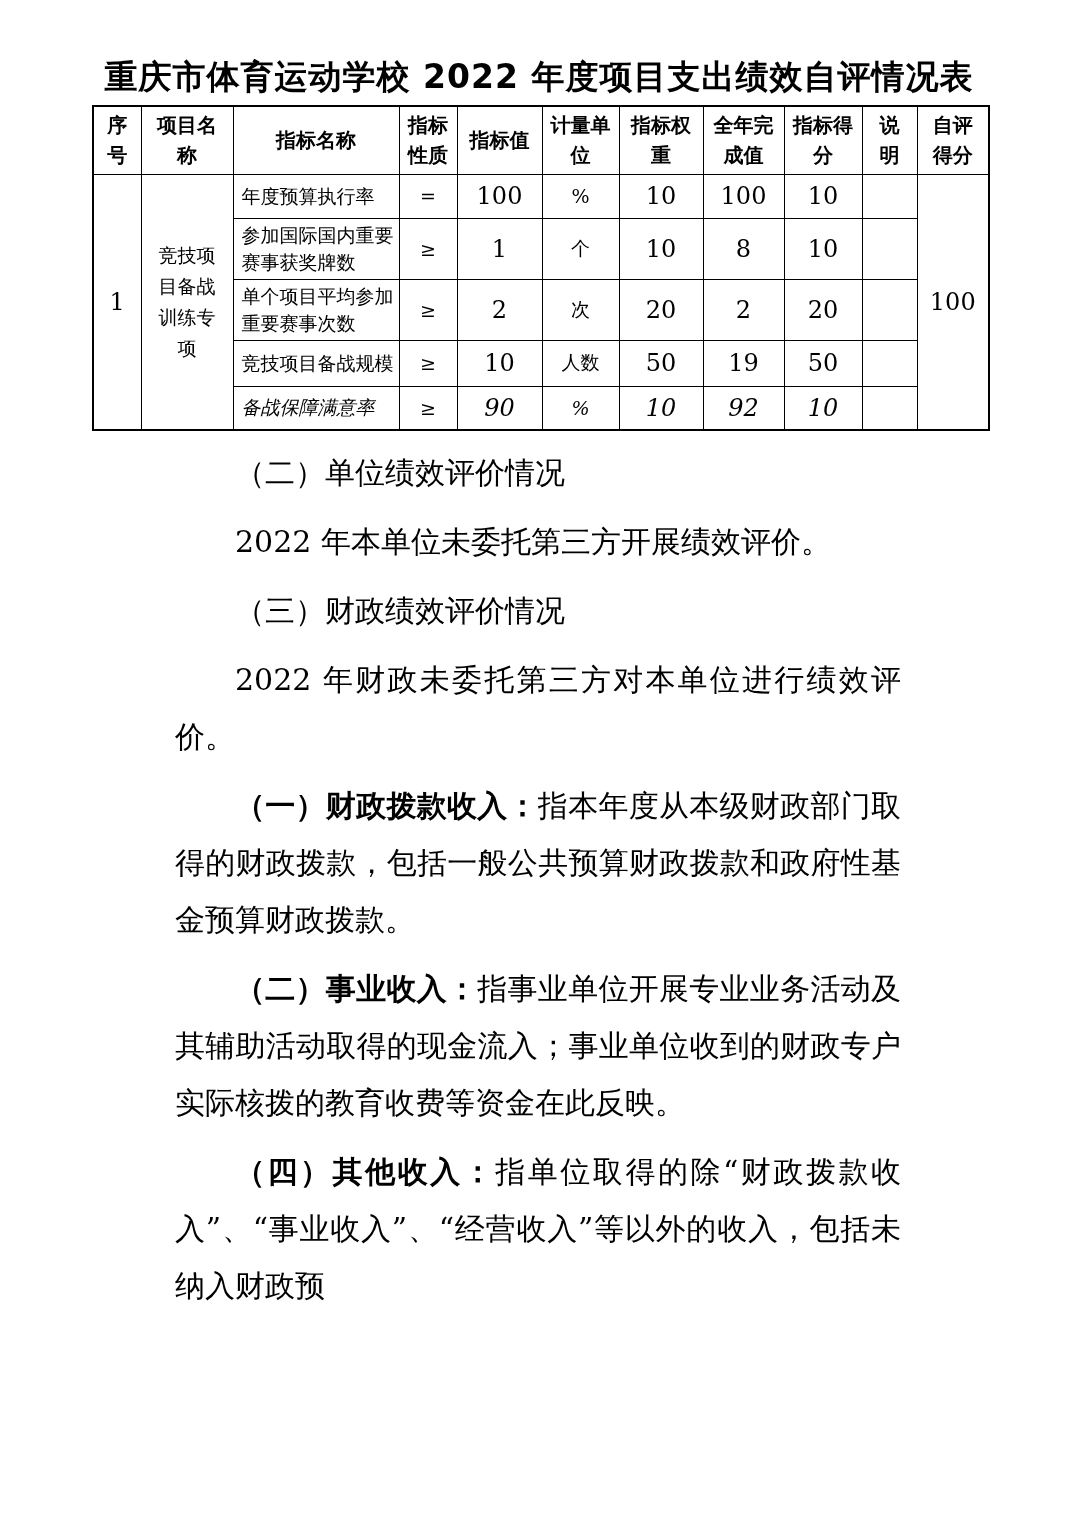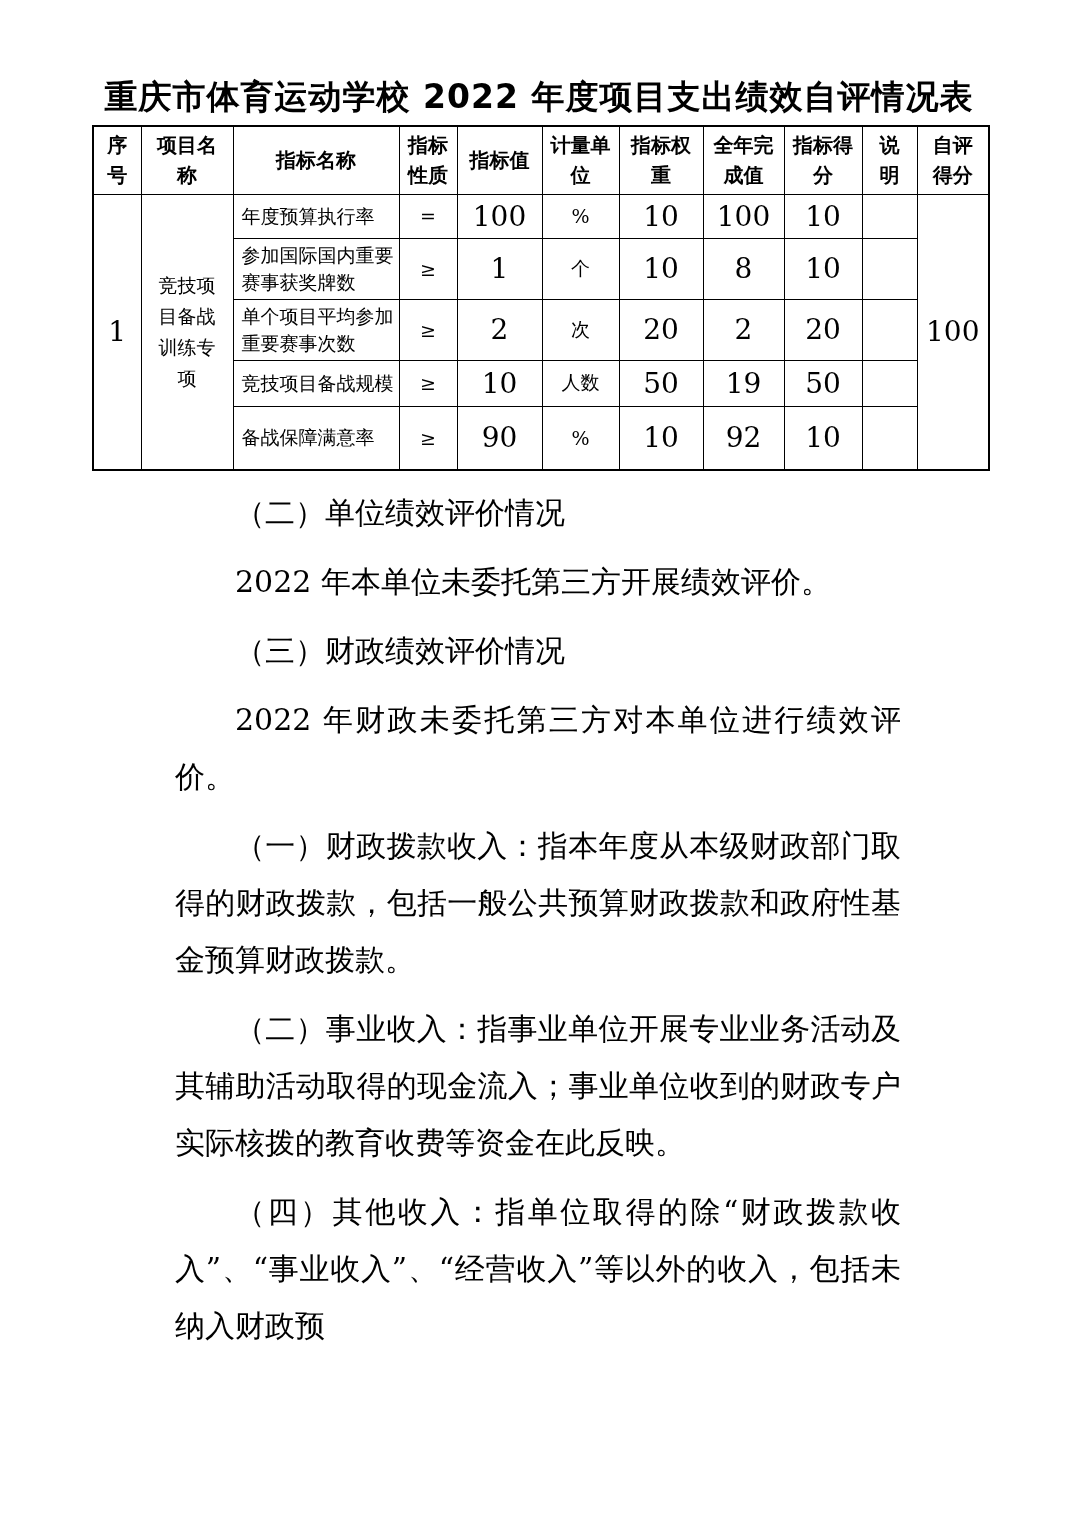--- a/index.html
+++ b/index.html
@@ -7,21 +7,21 @@
     position: relative;
     width: 1074px;
     height: 1520px;
     background: #ffffff;
     color: #000000;
     font-family: "DejaVu Serif", serif;
     overflow: hidden;
   }
   .doc-title {
     margin: 0;
-    padding-top: 76px;
+    padding-top: 56px;
     margin-left: 90px;
     width: 898px;
     text-align: center;
     font-size: 33px;
     line-height: 42px;
     font-weight: bold;
     font-family: "DejaVu Sans", sans-serif;
     letter-spacing: 1px;
     white-space: nowrap;
   }
@@ -45,46 +45,46 @@
     font-size: 20px;
     line-height: 30px;
     white-space: pre-line;
   }
   .perf-table thead tr { height: 68px; }
   .perf-table tbody { font-size: 19px; }
   .perf-table tbody tr:nth-child(1) { height: 44px; }
   .perf-table tbody tr:nth-child(2) { height: 58px; }
   .perf-table tbody tr:nth-child(3) { height: 58px; padding-left: 36px; }
   .perf-table tbody tr:nth-child(4) { height: 46px; }
-  .perf-table tbody tr:nth-child(5) { height: 64px; }
+  .perf-table tbody tr:nth-child(5) { height: 44px; font-style: italic; }
   td.cell-indicator {
     text-align: left;
     padding: 3px 3px 3px 8px;
     line-height: 27px;
     word-break: break-all;
   }
   td.cell-project {
     padding: 15px 13px;
     line-height: 31px;
     word-break: break-all;
   }
-  td.cell-num { font-size: 28px; }
+  td.cell-num { font-size: 24px; }
   .text-block {
     margin: 13px 0 0 163px;
     width: 750px;
     font-size: 30px;
     line-height: 57px;
     text-align: justify;
   }
   .text-block p { margin: 12px; text-indent: 2em; word-break: break-all; }
   .terms-heading {
     font-family: "DejaVu Sans", sans-serif;
     font-weight: bold;
   }
-  .term-label { font-weight: normal; }
+  .term-label { font-weight: bold; }
 </style>
 </head>
 <body>
 
 <div class="page">
 
   <h1 class="doc-title">重庆市体育运动学校 2022 年度项目支出绩效自评情况表</h1>
 
   <table class="perf-table">
     <colgroup>

